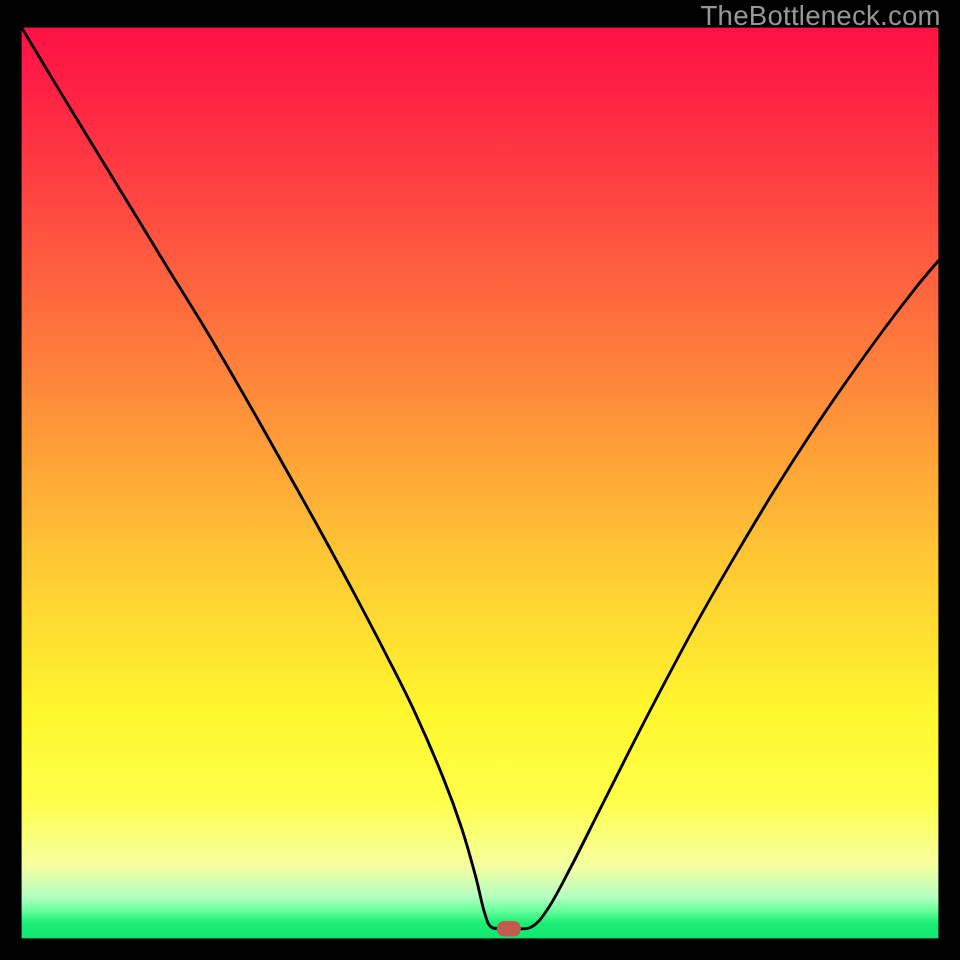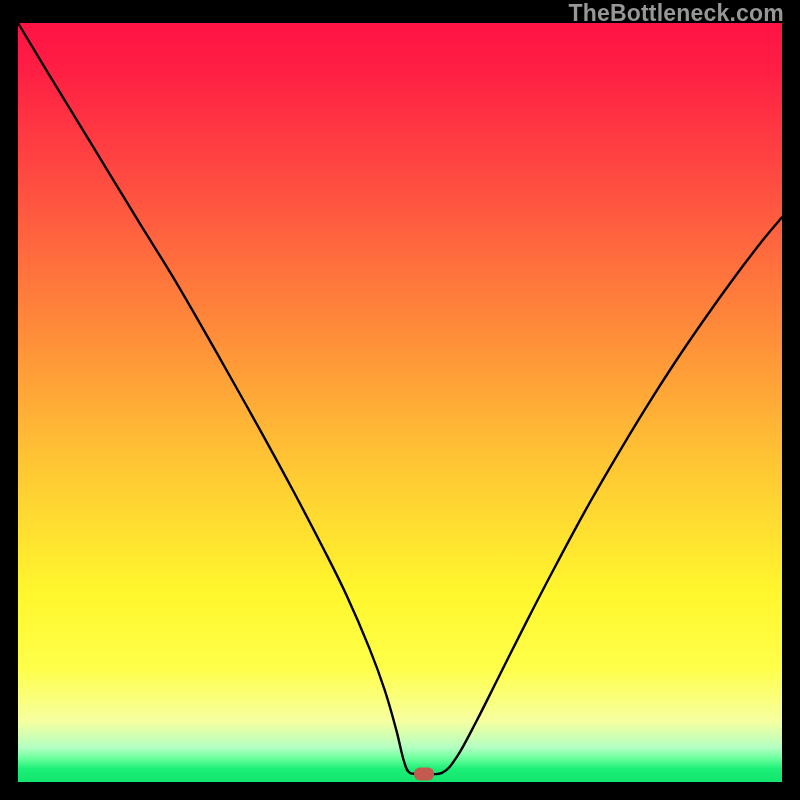--- a/index.html
+++ b/index.html
@@ -57,21 +57,21 @@
     width: 100%;
     height: 100%;
     overflow: visible;
   }
   .watermark {
     position: absolute;
     top: 0px;
     right: 16px;
     color: #979797;
     font-size: 23px;
-    font-weight: 700;
+    font-weight: 400;
     letter-spacing: 0.2px;
     user-select: none;
   }
 </style>
 </head>
 <body>
 
 <div class="stage">
   <div class="watermark">TheBottleneck.com</div>
 

